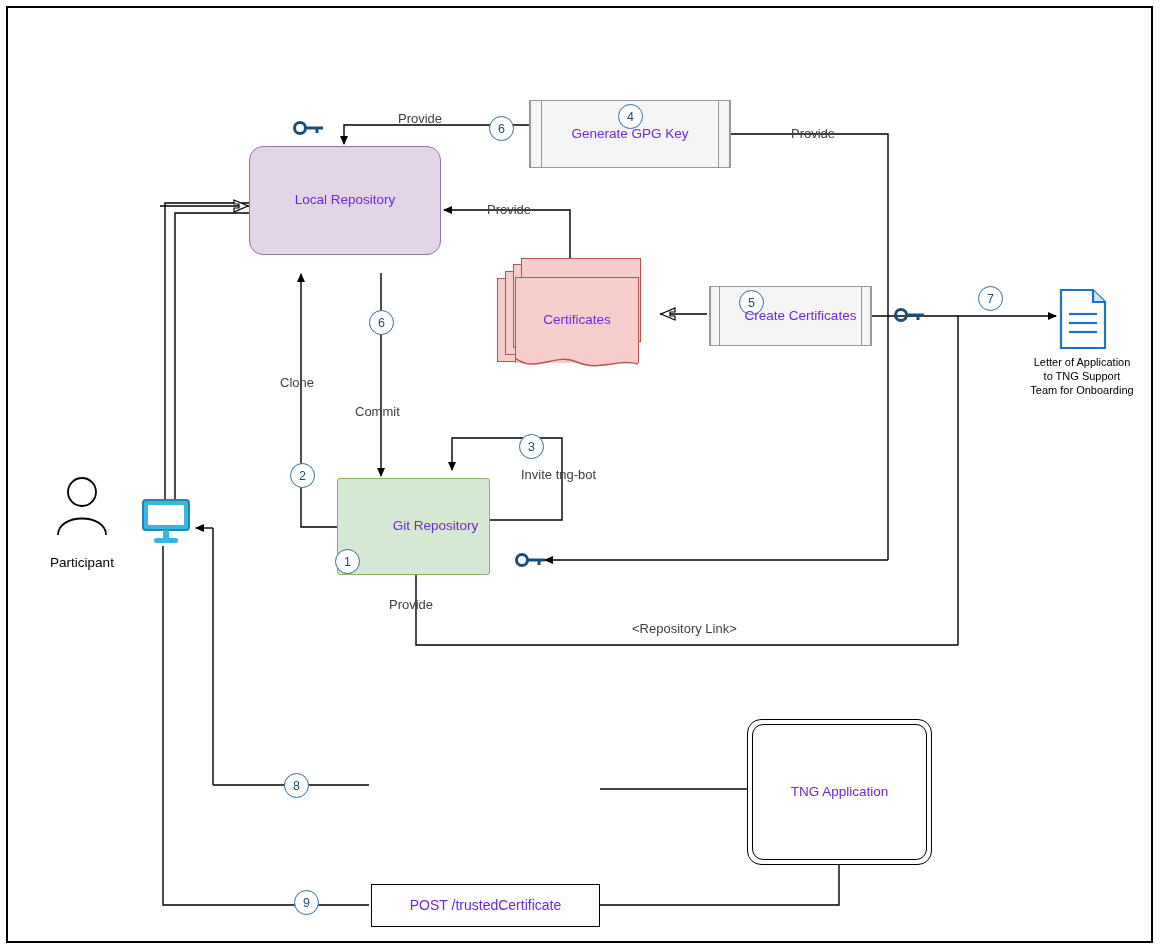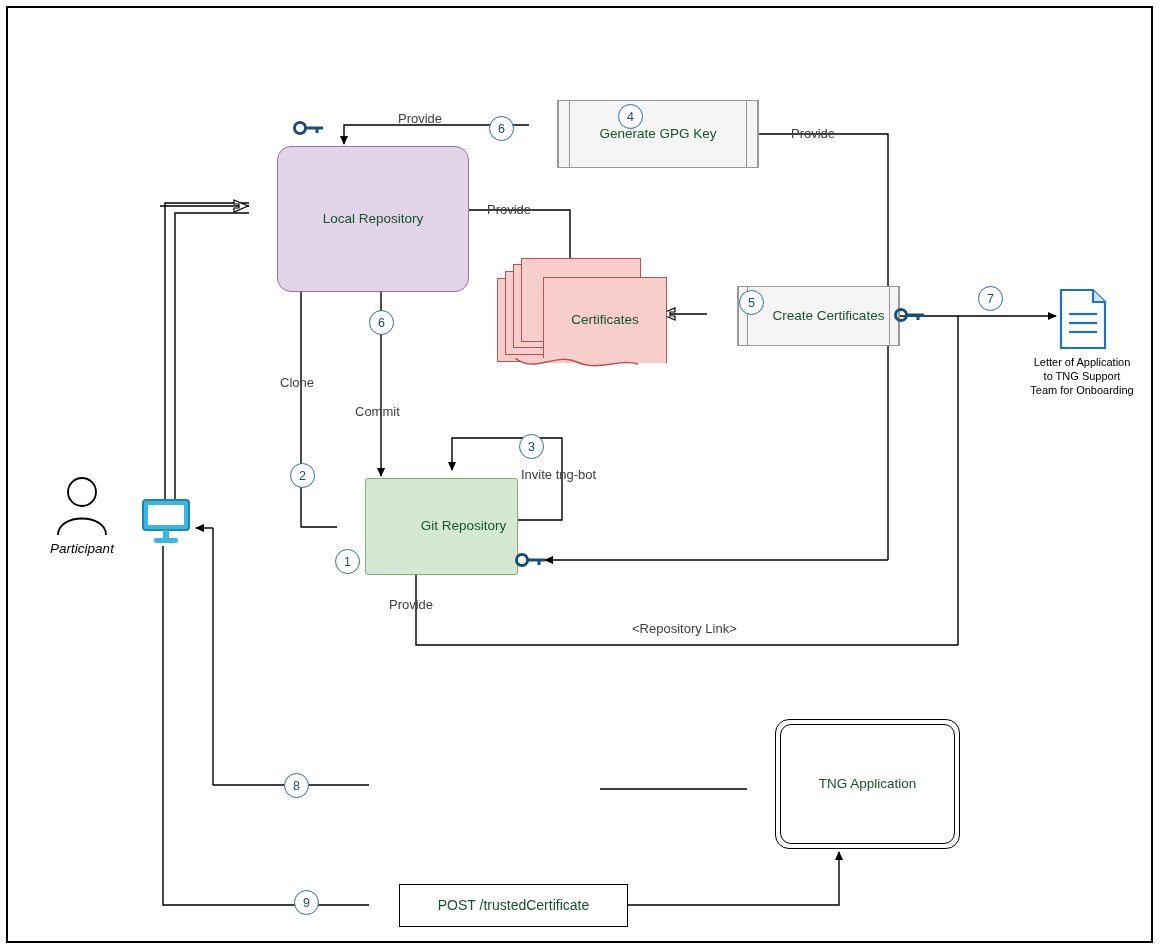--- a/index.html
+++ b/index.html
@@ -35,30 +35,29 @@
     pointer-events: none;
   }
   .node {
     position: absolute;
     box-sizing: border-box;
     display: flex;
     align-items: center;
     justify-content: center;
     text-align: center;
     font-size: 13.5px;
-    color: #14532d;
+    color: #6d28d9;
     line-height: 1.25;
-    margin-left: 28px;
   }
   
   #local-repo {
     left: 249px;
     top: 146px;
     width: 192px;
-    height: 146px;
+    height: 109px;
     background: #e1d5e7;
     border: 1.6px solid #9673a6;
     border-radius: 14px;
   }
   
   #git-repo {
     left: 337px;
     top: 478px;
     width: 153px;
     height: 97px;
@@ -111,21 +110,21 @@
   }
   #create-certs::before { left: 0; }
   #create-certs::after { right: 0; }
   #create-certs .lbl { position: relative; z-index: 2; padding: 0 2px 0 22px; }
 
   
   #tng-app {
     left: 747px;
     top: 719px;
     width: 185px;
-    height: 130px;
+    height: 146px;
     background: #ffffff;
     border: 1.6px solid #000000;
     border-radius: 14px;
   }
   #tng-app::after {
     content: "";
     position: absolute;
     left: 4px;
     top: 4px;
     right: 4px;
@@ -219,23 +218,22 @@
 
   
   #participant {
     position: absolute;
     left: 40px;
     top: 475px;
     width: 84px;
     text-align: center;
   }
   #participant .p-name {
-    margin-top: 0;
+    margin-top: 14px;
     font-size: 13.5px;
-    font-style: italic;
   }
 
   
   #monitor {
     position: absolute;
     left: 141px;
     top: 498px;
     width: 50px;
     height: 48px;
   }

